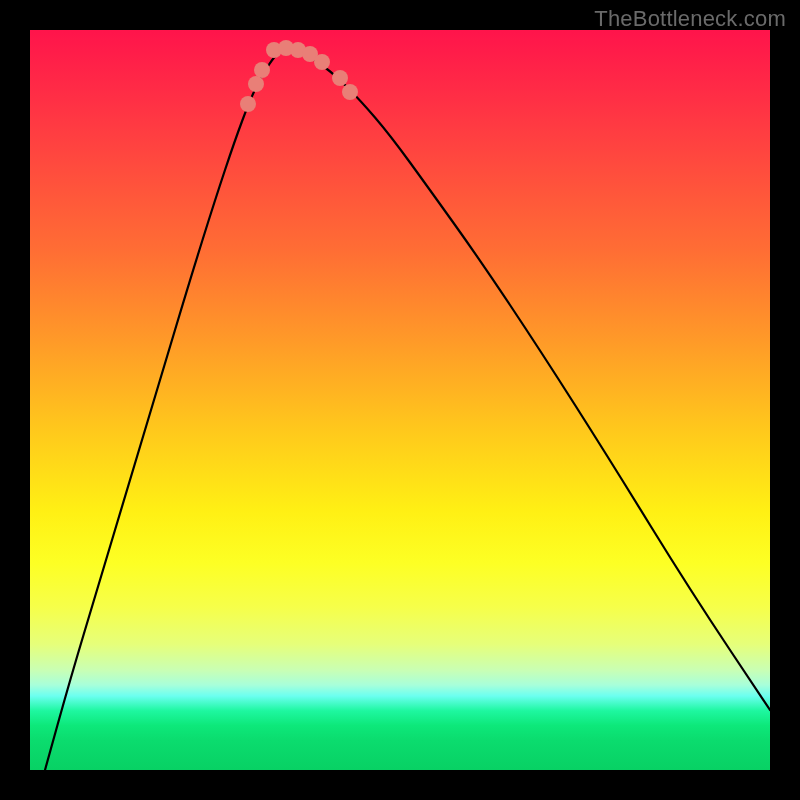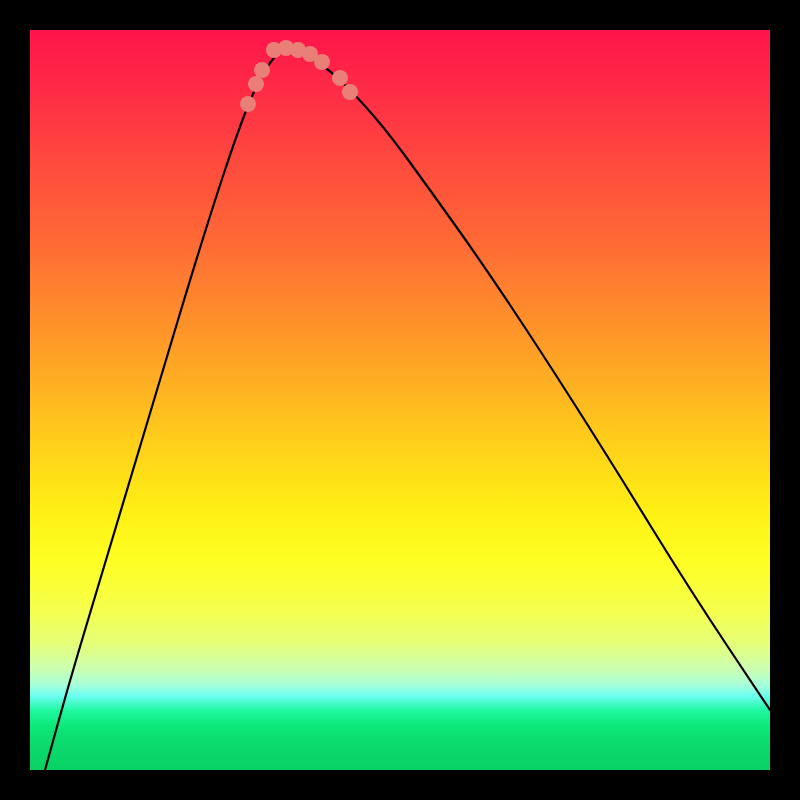--- a/index.html
+++ b/index.html
@@ -64,20 +64,21 @@
   }
   .pt {
     fill: #e97f77;
     stroke: none;
   }
 </style>
 </head>
 <body>
 
 <div class="frame">
+  <div class="watermark">TheBottleneck.com</div>
   <div class="plot"></div>
   <svg class="curve" viewBox="0 0 740 740" preserveAspectRatio="none">
     <path id="curve-path" fill="none" stroke="#000000" stroke-width="2.2" stroke-linecap="round" d="M 15 740 Q 15 740 27.5 695 Q 40 650 55 600 Q 70 550 85 500 Q 100 450 115 400 Q 130 350 145 300 Q 160 250 172.5 210 Q 185 170 195 140 Q 205 110 212.5 90 Q 220 70 226 57.5 Q 232 45 237 37.5 Q 242 30 246 25 Q 250 20 254 20 Q 258 20 263 21 Q 268 22 276.5 26 Q 285 30 295 37.5 Q 305 45 317.5 57.5 Q 330 70 345 87.5 Q 360 105 380 132.5 Q 400 160 425 195 Q 450 230 480 275 Q 510 320 545 375 Q 580 430 620 495 Q 660 560 700 620 T 740 680"></path>
     <g id="points-group">
         <circle cx="218" cy="74" r="8" class="pt" fill="#e97f77"></circle>
         <circle cx="226" cy="54" r="8" class="pt" fill="#e97f77"></circle>
         <circle cx="232" cy="40" r="8" class="pt" fill="#e97f77"></circle>
         <circle cx="244" cy="20" r="8" class="pt" fill="#e97f77"></circle>
         <circle cx="256" cy="18" r="8" class="pt" fill="#e97f77"></circle>
         <circle cx="268" cy="20" r="8" class="pt" fill="#e97f77"></circle>

